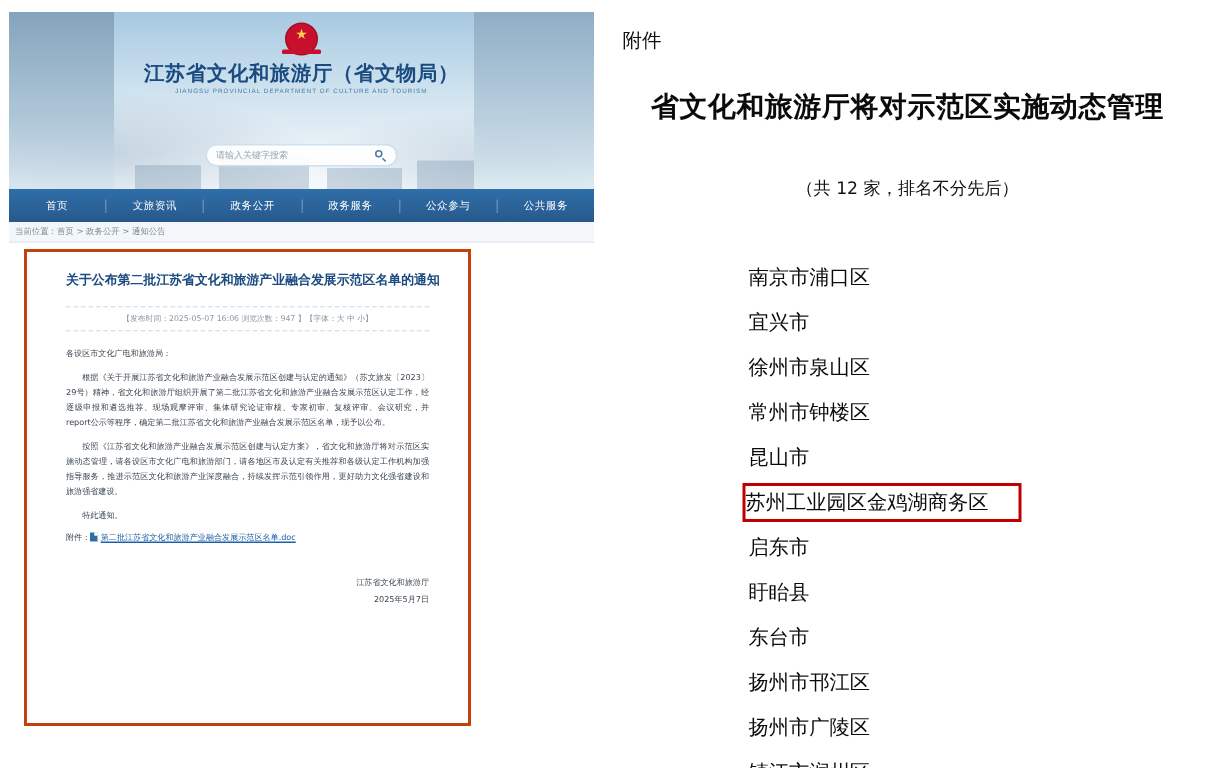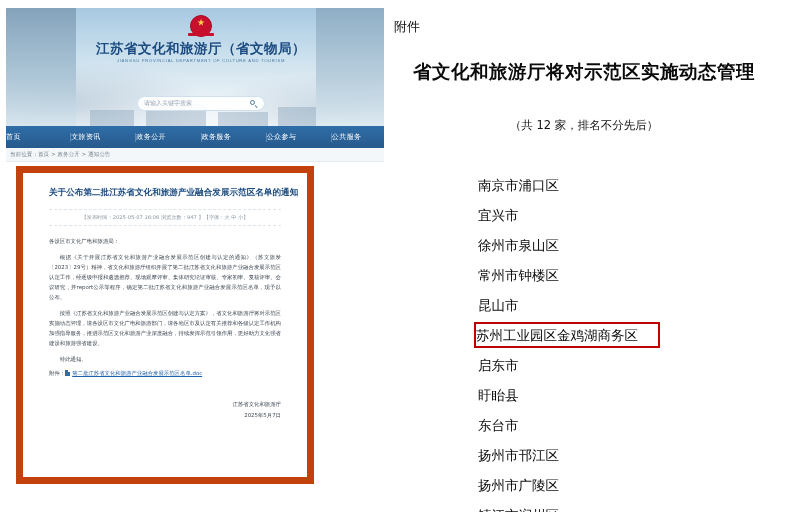--- a/index.html
+++ b/index.html
@@ -176,20 +176,21 @@
     left: 0;
     bottom: 0;
     width: 390px;
     height: 22px;
     background: linear-gradient(180deg,#2f6ea8 0%, #27598c 100%);
     display: flex;
     align-items: center;
   }
   .nav-item {
     flex: 1;
+    text-align: center;
     color: #ffffff;
     font-size: 7px;
     font-family: Liberation Serif, serif;
     letter-spacing: .4px;
     white-space: nowrap;
   }
   .nav-sep {
     width: 1px;
     height: 9px;
     background: rgba(255,255,255,0.25);
@@ -217,21 +218,21 @@
   }
 
   
   #article-card {
     position: absolute;
     left: 10px;
     top: 158px;
     width: 298px;
     height: 318px;
     background: #ffffff;
-    border: 7px solid #c2410c;
+    border: 2px solid #c2410c;
     box-sizing: border-box;
     padding: 12px 26px 0 26px;
   }
   #article-title {
     text-align: center;
     font-size: 8.6px;
     font-weight: bold;
     color: #1b4b80;
     font-family: "DejaVu Sans", sans-serif;
     line-height: 14px;
@@ -291,21 +292,21 @@
     text-align: right;
     font-size: 5.4px;
     line-height: 11px;
     color: #3c4752;
     font-family: "DejaVu Sans", sans-serif;
   }
 
   
   #right-panel {
     position: absolute;
-    left: 384px;
+    left: 405px;
     top: 0;
     width: 400px;
     height: 364px;
     background: #ffffff;
   }
   #attach-label {
     position: absolute;
     left: 10px;
     top: 18px;
     font-size: 13px;

